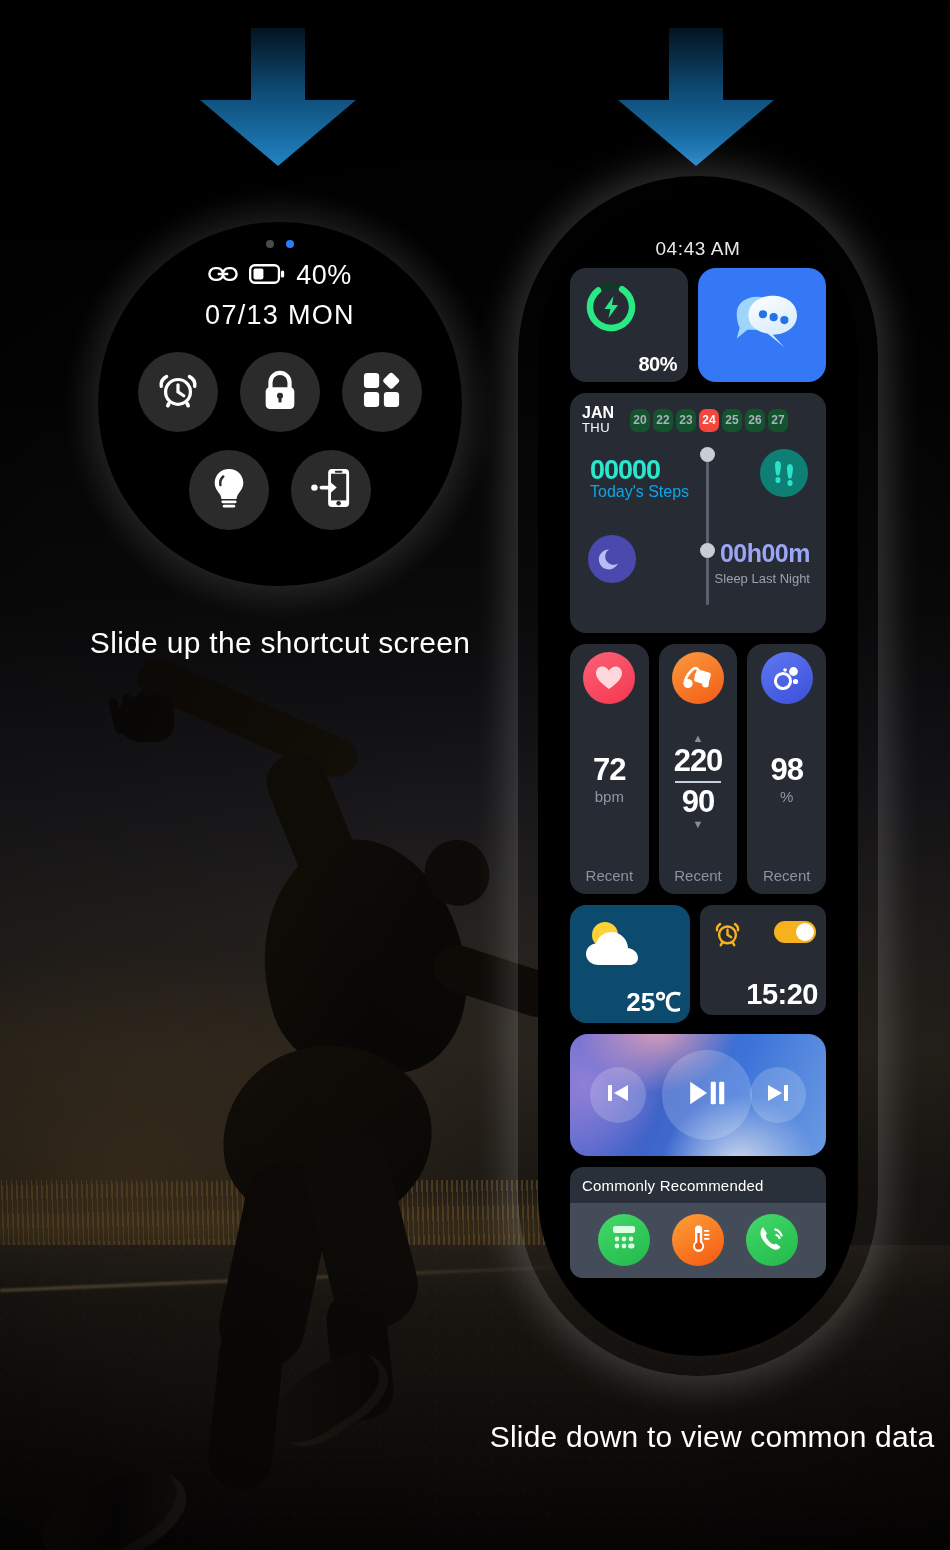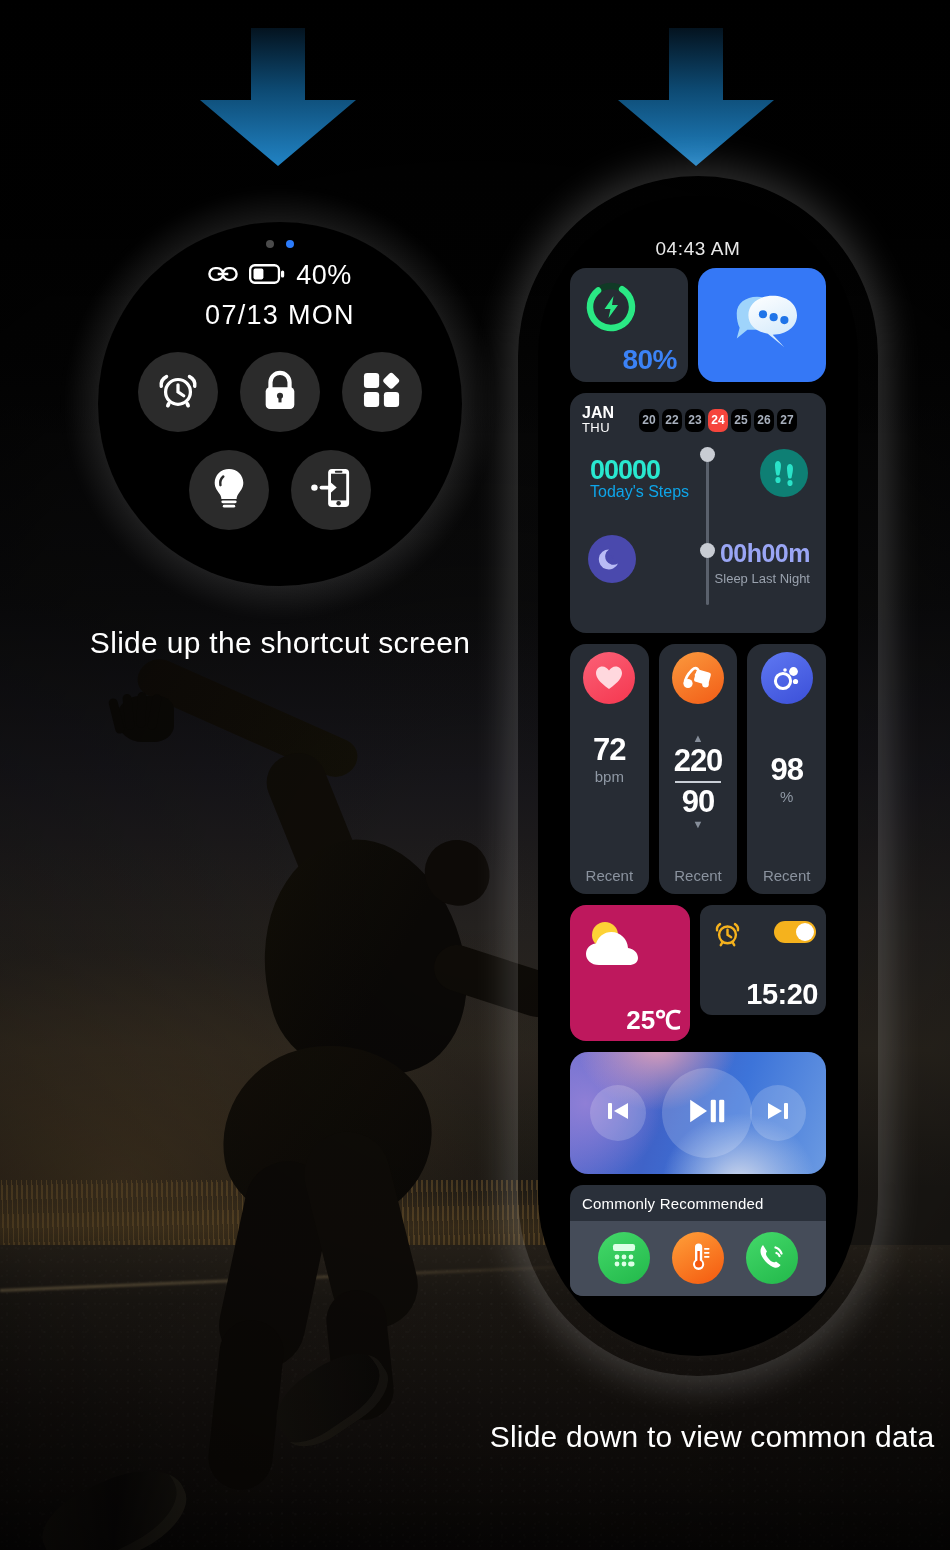--- a/index.html
+++ b/index.html
@@ -218,32 +218,32 @@
     text-align:center; color:#e9e9e9; font-size:19px; letter-spacing:.6px;
   }
   .pill-scroll { position:absolute; left:32px; top:72px; width:256px; }
 
   .card { background:#272c34; border-radius:16px; }
   .row2 { display:flex; gap:10px; margin-bottom:11px; }
 
   
   .batt-card { width:118px; height:114px; position:relative; }
   .batt-ring { position:absolute; left:14px; top:12px; }
-  .batt-val { position:absolute; right:11px; bottom:6px; color:#3b82f6; font-size:28px; font-weight:bold; letter-spacing:-.5px; }
+  .batt-val { position:absolute; right:11px; bottom:6px; color:#ffffff; font-size:20px; font-weight:bold; letter-spacing:-.5px; }
   
   .msg-card { width:128px; height:114px; background:#3578f6; border-radius:18px; display:flex; align-items:center; justify-content:center; }
 
   
   .cal-card { width:256px; height:240px; position:relative; margin-bottom:11px; padding:12px 12px 0 12px; }
-  .cal-head { display:flex; align-items:center; gap:25px; }
+  .cal-head { display:flex; align-items:center; gap:16px; }
   .cal-month { color:#fff; font-size:16px; line-height:15px; font-weight:bold; }
   .cal-month small { display:block; font-size:13px; font-weight:normal; letter-spacing:.4px; }
   .cal-days { display:flex; gap:3px; }
   .cal-day {
-    min-width:20px; height:23px; border-radius:7px; background:#000000;
+    min-width:20px; height:23px; border-radius:7px; background:#14532d;
     color:#a8b0bd; font-size:12px; font-weight:bold;
     display:flex; align-items:center; justify-content:center; padding:0 3px;
   }
   .cal-day.sel { background:#f6453c; color:#fff; }
   .steps-wrap { position:relative; height:175px; }
   .steps-num { position:absolute; left:8px; top:20px; color:#29e8d0; font-size:27px; font-weight:bold; letter-spacing:-1px; }
   .steps-lab { position:absolute; left:8px; top:48px; color:#0ea5e9; font-size:16px; }
   .steps-icon { position:absolute; right:6px; top:14px; width:48px; height:48px; border-radius:50%; background:#0e7f74; display:flex; align-items:center; justify-content:center; }
   .sleep-icon { position:absolute; left:6px; top:100px; width:48px; height:48px; border-radius:50%; background:#4a49ad; display:flex; align-items:center; justify-content:center; }
   .sleep-num { position:absolute; right:4px; top:104px; color:#9aa6f5; font-size:25px; font-weight:bold; letter-spacing:-.5px; }
@@ -256,21 +256,21 @@
   .h-card { width:79px; height:250px; border-radius:16px; background:#272c34; position:relative; display:flex; flex-direction:column; align-items:center; }
   .h-icon { width:52px; height:52px; border-radius:50%; margin-top:8px; display:flex; align-items:center; justify-content:center; }
   .h-val { color:#fff; font-size:31px; font-weight:bold; letter-spacing:-1px; }
   .h-unit { color:#8f98a4; font-size:15px; }
   .h-foot { position:absolute; bottom:10px; color:#8b939f; font-size:15px; }
   .bp-stack { display:flex; flex-direction:column; align-items:center; }
   .bp-caret { color:#868e9a; font-size:11px; line-height:9px; }
   .bp-line { width:46px; height:2px; background:#c9ced6; margin:2px 0 1px; }
 
   
-  .weather-card { width:120px; height:136px; background:#be185d; border-radius:16px; position:relative; }
+  .weather-card { width:120px; height:118px; background:#0c4a6e; border-radius:16px; position:relative; }
   .weather-temp { position:absolute; right:9px; bottom:4px; color:#fff; font-size:26px; font-weight:bold; }
   .alarm-card { width:126px; height:110px; background:#272c34; border-radius:12px; position:relative; }
   .alarm-toggle { position:absolute; right:10px; top:16px; width:42px; height:22px; border-radius:11px; background:#f5b21d; }
   .alarm-toggle i { position:absolute; right:2px; top:2px; width:18px; height:18px; border-radius:50%; background:#fff; display:block; }
   .alarm-time { position:absolute; right:8px; bottom:4px; color:#fff; font-size:29px; font-weight:bold; letter-spacing:-.5px; }
 
   
   .music-card {
     width:256px; height:122px; border-radius:18px; margin-bottom:11px;
     position:relative; overflow:hidden;
@@ -539,21 +539,21 @@
         </div>
 
         <div class="health-row">
 
           <div class="h-card">
             <div class="h-icon" style="background:linear-gradient(150deg,#fb6177,#f5374f)">
               <svg width="28" height="26" viewBox="0 0 28 26">
                 <path d="M14 24 C4 17 1 12 1 8 C1 4 4 1.4 7.4 1.4 C10 1.4 12.6 3 14 5.6 C15.4 3 18 1.4 20.6 1.4 C24 1.4 27 4 27 8 C27 12 24 17 14 24 Z" fill="#ffd8de"></path>
               </svg>
             </div>
-            <div style="margin-top:28px">
+            <div style="margin-top:48px">
               <div class="h-val">72</div>
               <div class="h-unit" style="text-align:center">bpm</div>
             </div>
             <div class="h-foot">Recent</div>
           </div>
 
           <div class="h-card">
             <div class="h-icon" style="background:linear-gradient(150deg,#fb9a3e,#f25c16)">
               <svg width="30" height="28" viewBox="0 0 30 28" fill="#fff">
                 <path d="M2 19 C2 13 6 9 9 6 C11 4 13 3.5 14.5 5 C16 6.5 15 9 13 11" fill="none" stroke="#fff" stroke-width="2.6" stroke-linecap="round"></path>

